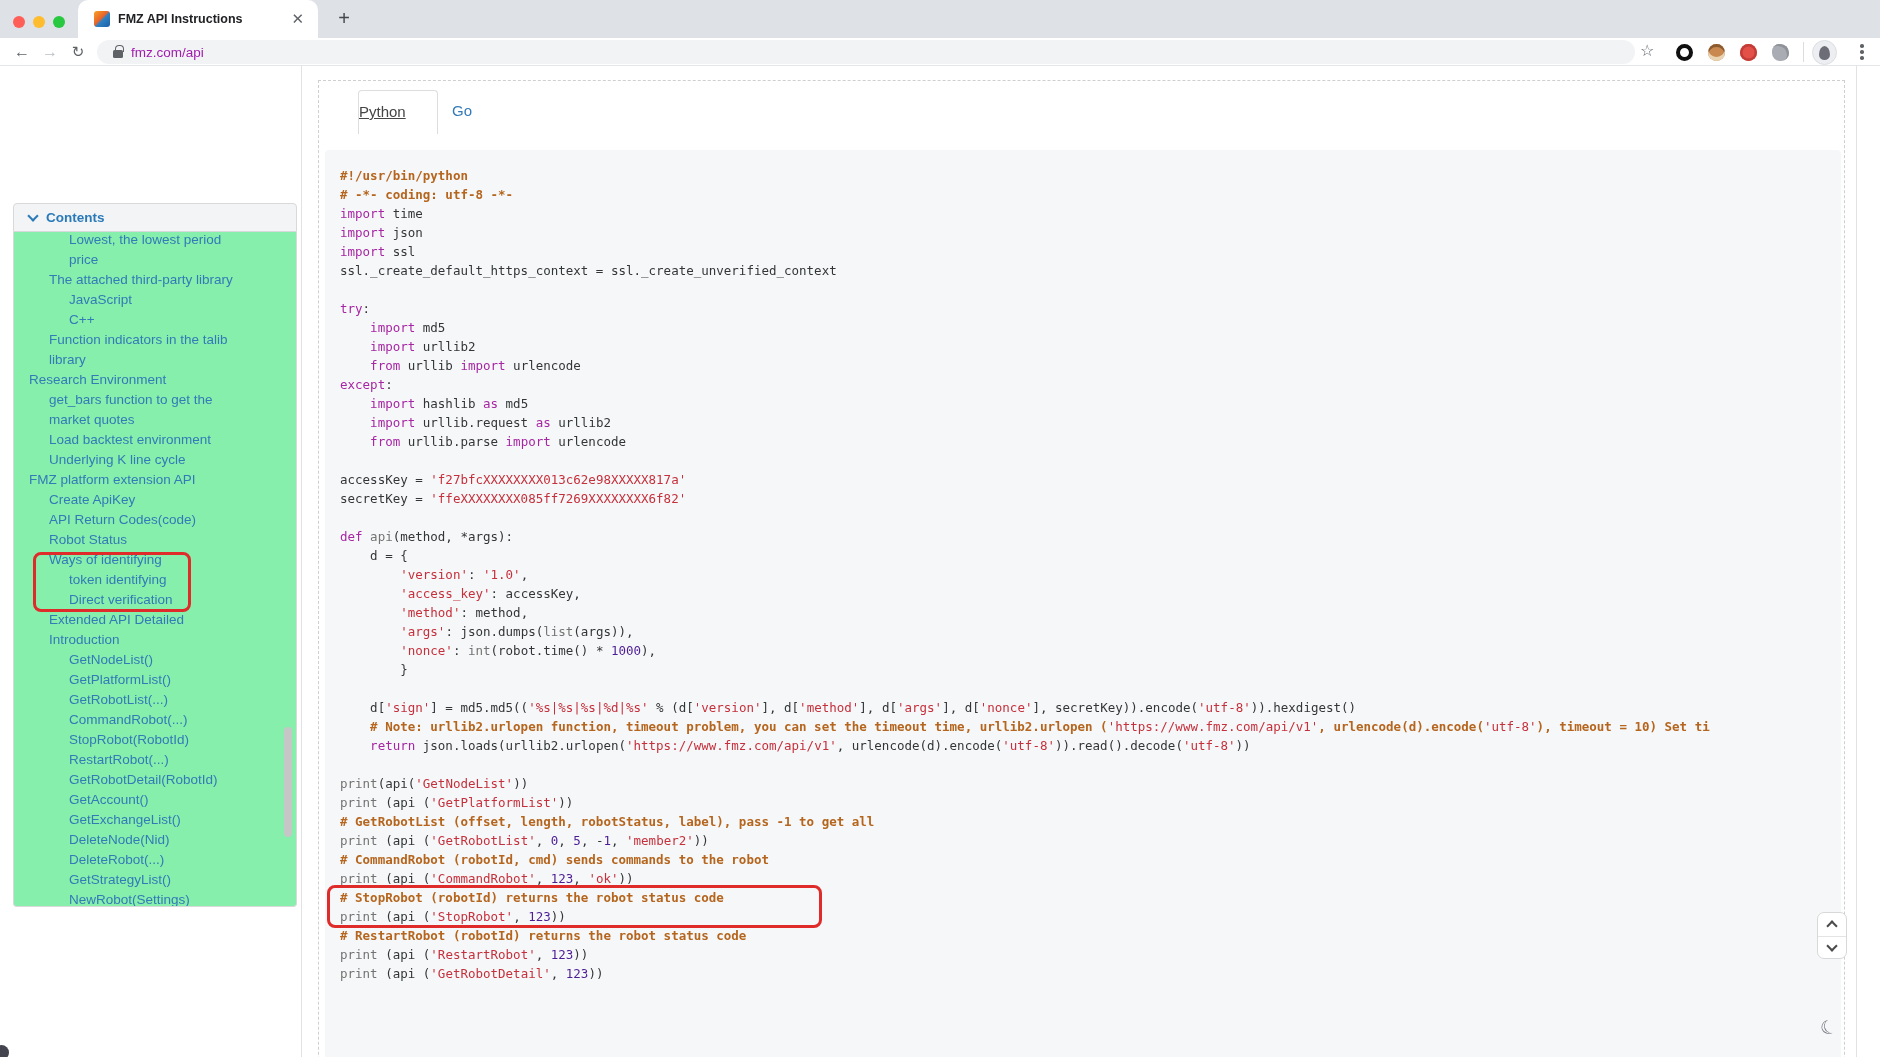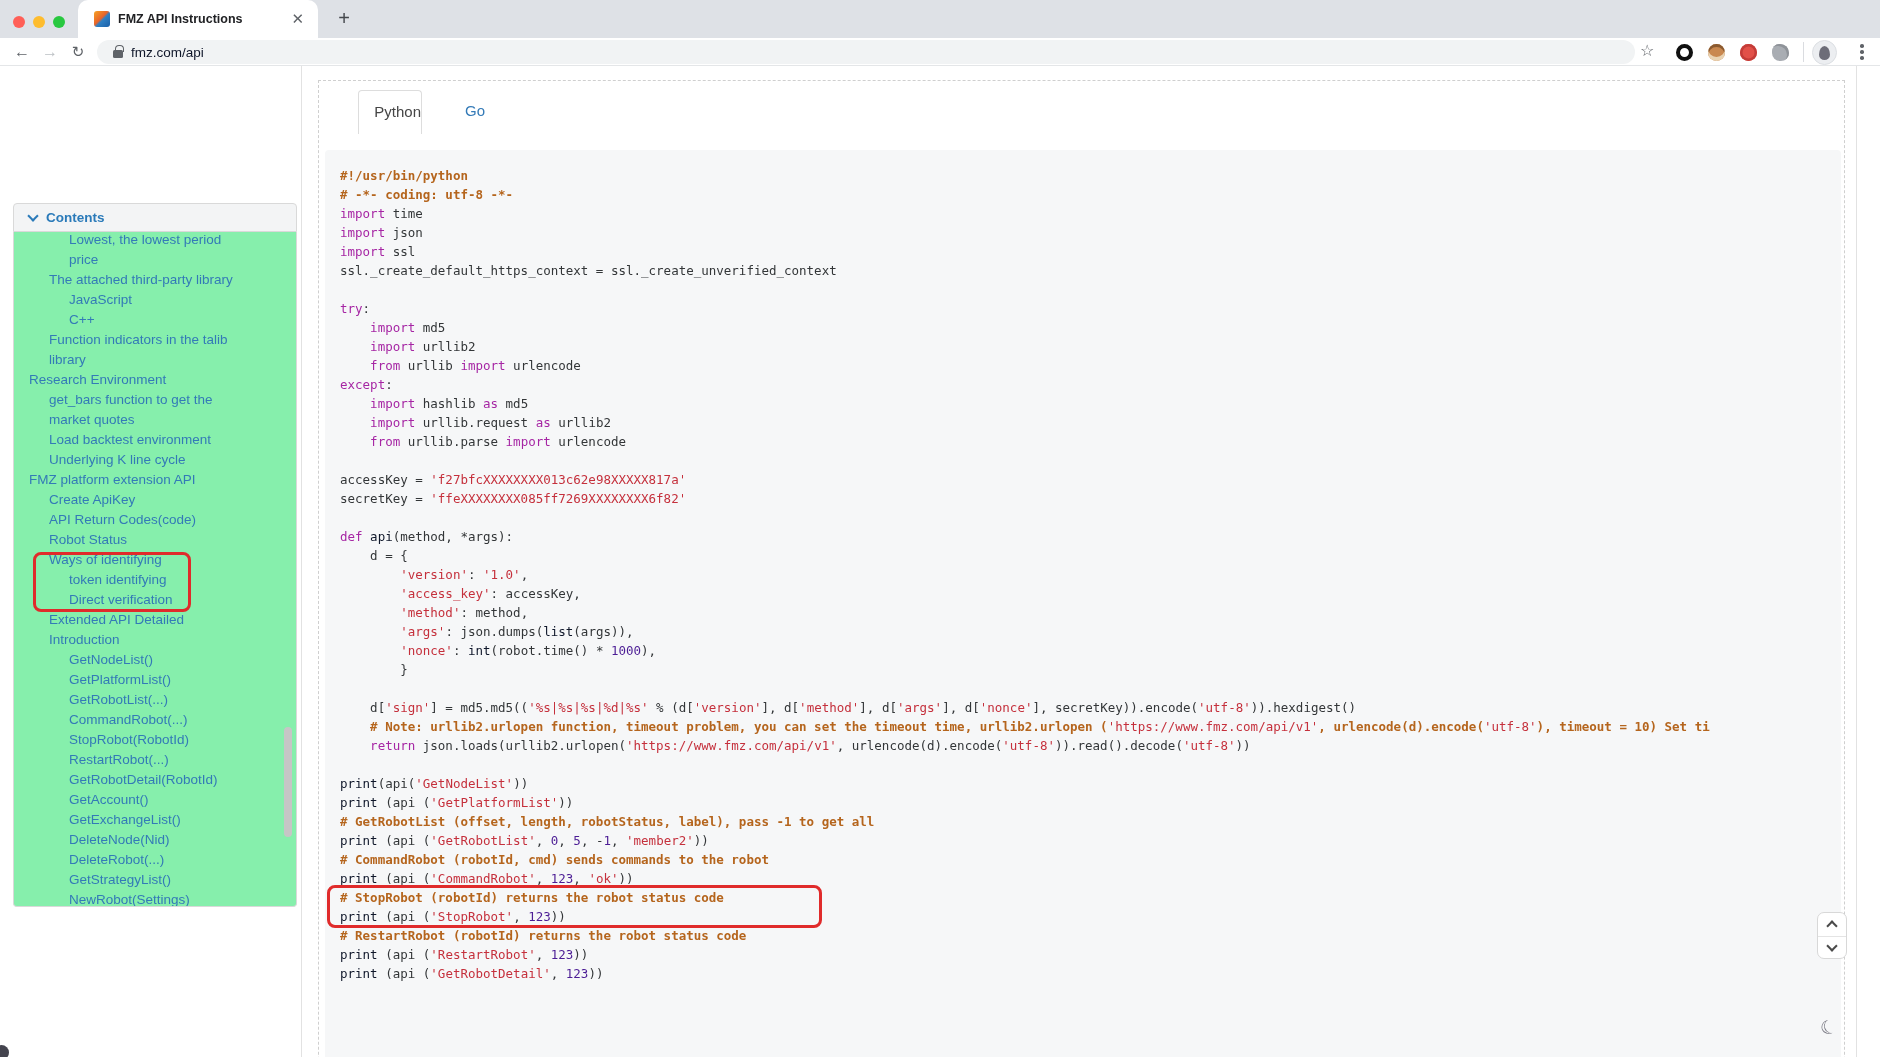--- a/index.html
+++ b/index.html
@@ -27,21 +27,21 @@
             text-align:center; line-height:24px; }
   .ic-back { left:10px; }
   .ic-fwd  { left:38px; color:#bcc0c4; }
   .ic-reload { left:66px; font-size:15px; }
   .omnibox { position:absolute; left:97px; top:2px; width:1538px; height:24px; background:#f1f3f4;
              border-radius:12px; display:flex; align-items:center; }
   .lock { position:relative; width:10px; height:8px; background:#5f6368; border-radius:1.5px;
           margin:3px 8px 0 16px; }
   .lock:before { content:""; position:absolute; left:1.5px; top:-5px; width:7px; height:6px;
                  border:1.6px solid #5f6368; border-bottom:none; border-radius:4px 4px 0 0; }
-  .url { font-size:13.5px; color:#0f172a; margin-top:0; }
+  .url { font-size:13.5px; color:#a21caf; margin-top:0; }
   .star { position:absolute; left:1640px; top:3px; font-size:16px; color:#5f6368; }
   .ext { position:absolute; top:6px; width:17px; height:17px; border-radius:50%; }
   .ext-ring { left:1676px; background:#fff; border:4.5px solid #101010; }
   .ext-bear { left:1708px; background:#c98850; box-shadow:inset 0 -4px 0 #e9d3b3, inset 0 3px 0 #8a5a30; }
   .ext-red  { left:1740px; background:#e25048; box-shadow:inset 0 0 0 2.5px #c43c38; }
   .ext-cat  { left:1772px; background:#a9adb3; border-radius:45% 55% 50% 50%; box-shadow:inset -2px 2px 0 #8f9399; }
   .ext-sep { position:absolute; left:1803px; top:4px; width:1px; height:20px; background:#dadce0; }
   .avatar { position:absolute; left:1812px; top:2px; width:25px; height:25px; border-radius:50%;
             background:#eceef1; border:1px solid #dcdfe3; display:flex; align-items:center; justify-content:center; }
   .alien { width:11px; height:14px; background:#6d6d78;
@@ -66,31 +66,31 @@
               border-radius:0 0 4px 4px; overflow:hidden; padding-top:0; }
   .toc-inner { margin-top:-2px; }
   .toc-line { height:20px; line-height:20px; font-size:13.5px; color:#337ab7; white-space:nowrap;
               overflow:hidden; cursor:pointer; }
   .lvl0 { padding-left:15px; } .lvl1 { padding-left:35px; } .lvl2 { padding-left:55px; }
   .toc-thumb { position:absolute; right:4px; top:495px; width:8px; height:110px; background:#c6c6c6; border-radius:4px; }
 
   
   .dashed-box { position:absolute; left:318px; top:14px; width:1527px; height:1100px;
                 border:1px dashed #cfcfcf; border-bottom:none; }
-  .tab-python { position:absolute; left:358px; top:24px; width:64px; height:44px; background:#fff;
+  .tab-python { position:absolute; left:358px; top:24px; width:80px; height:44px; background:#fff;
                 border:1px solid #ddd; border-bottom:none; border-radius:4px 4px 0 0;
-                text-align:right; line-height:42px; font-size:15px; color:#454545; }
-  .tab-go { position:absolute; left:452px; top:24px; width:46px; height:44px; text-align:center;
+                text-align:left; line-height:42px; font-size:15px; color:#454545;text-decoration:underline; }
+  .tab-go { position:absolute; left:452px; top:24px; width:46px; height:44px; text-align:left;
             line-height:42px; font-size:15px; color:#337ab7; cursor:pointer; }
   .codeblock { position:absolute; left:325px; top:84px; width:1516px; height:980px;
                background:#f6f7f8; border-radius:4px; padding:16px 0 0 15px; overflow:hidden; }
   .code-line { height:19px; line-height:19px; font-family:"DejaVu Sans Mono", monospace;
                font-size:12.5px; white-space:pre; }
   .tok-p { color:#333638; } .tok-c { color:#b5651d;font-weight:bold; } .tok-k { color:#a626a4; }
-  .tok-s { color:#c5303c; } .tok-f { color:#0f172a; } .tok-n { color:#4c1d95; }
+  .tok-s { color:#c5303c; } .tok-f { color:#737373; } .tok-n { color:#4c1d95; }
 
   
   .hl-box { position:absolute; border:3px solid #e02b2b; border-radius:8px; }
   .hl-toc  { left:33px; top:486px; width:158px; height:60px; }
   .hl-code { left:327px; top:819px; width:495px; height:43px; }
 
   
   .scrollers { position:absolute; left:1817px; top:846px; width:30px; height:47px; background:#fff;
                border:1px solid #d8d8d8; border-radius:7px; overflow:hidden; }
   .scr-btn { height:23px; position:relative; }

